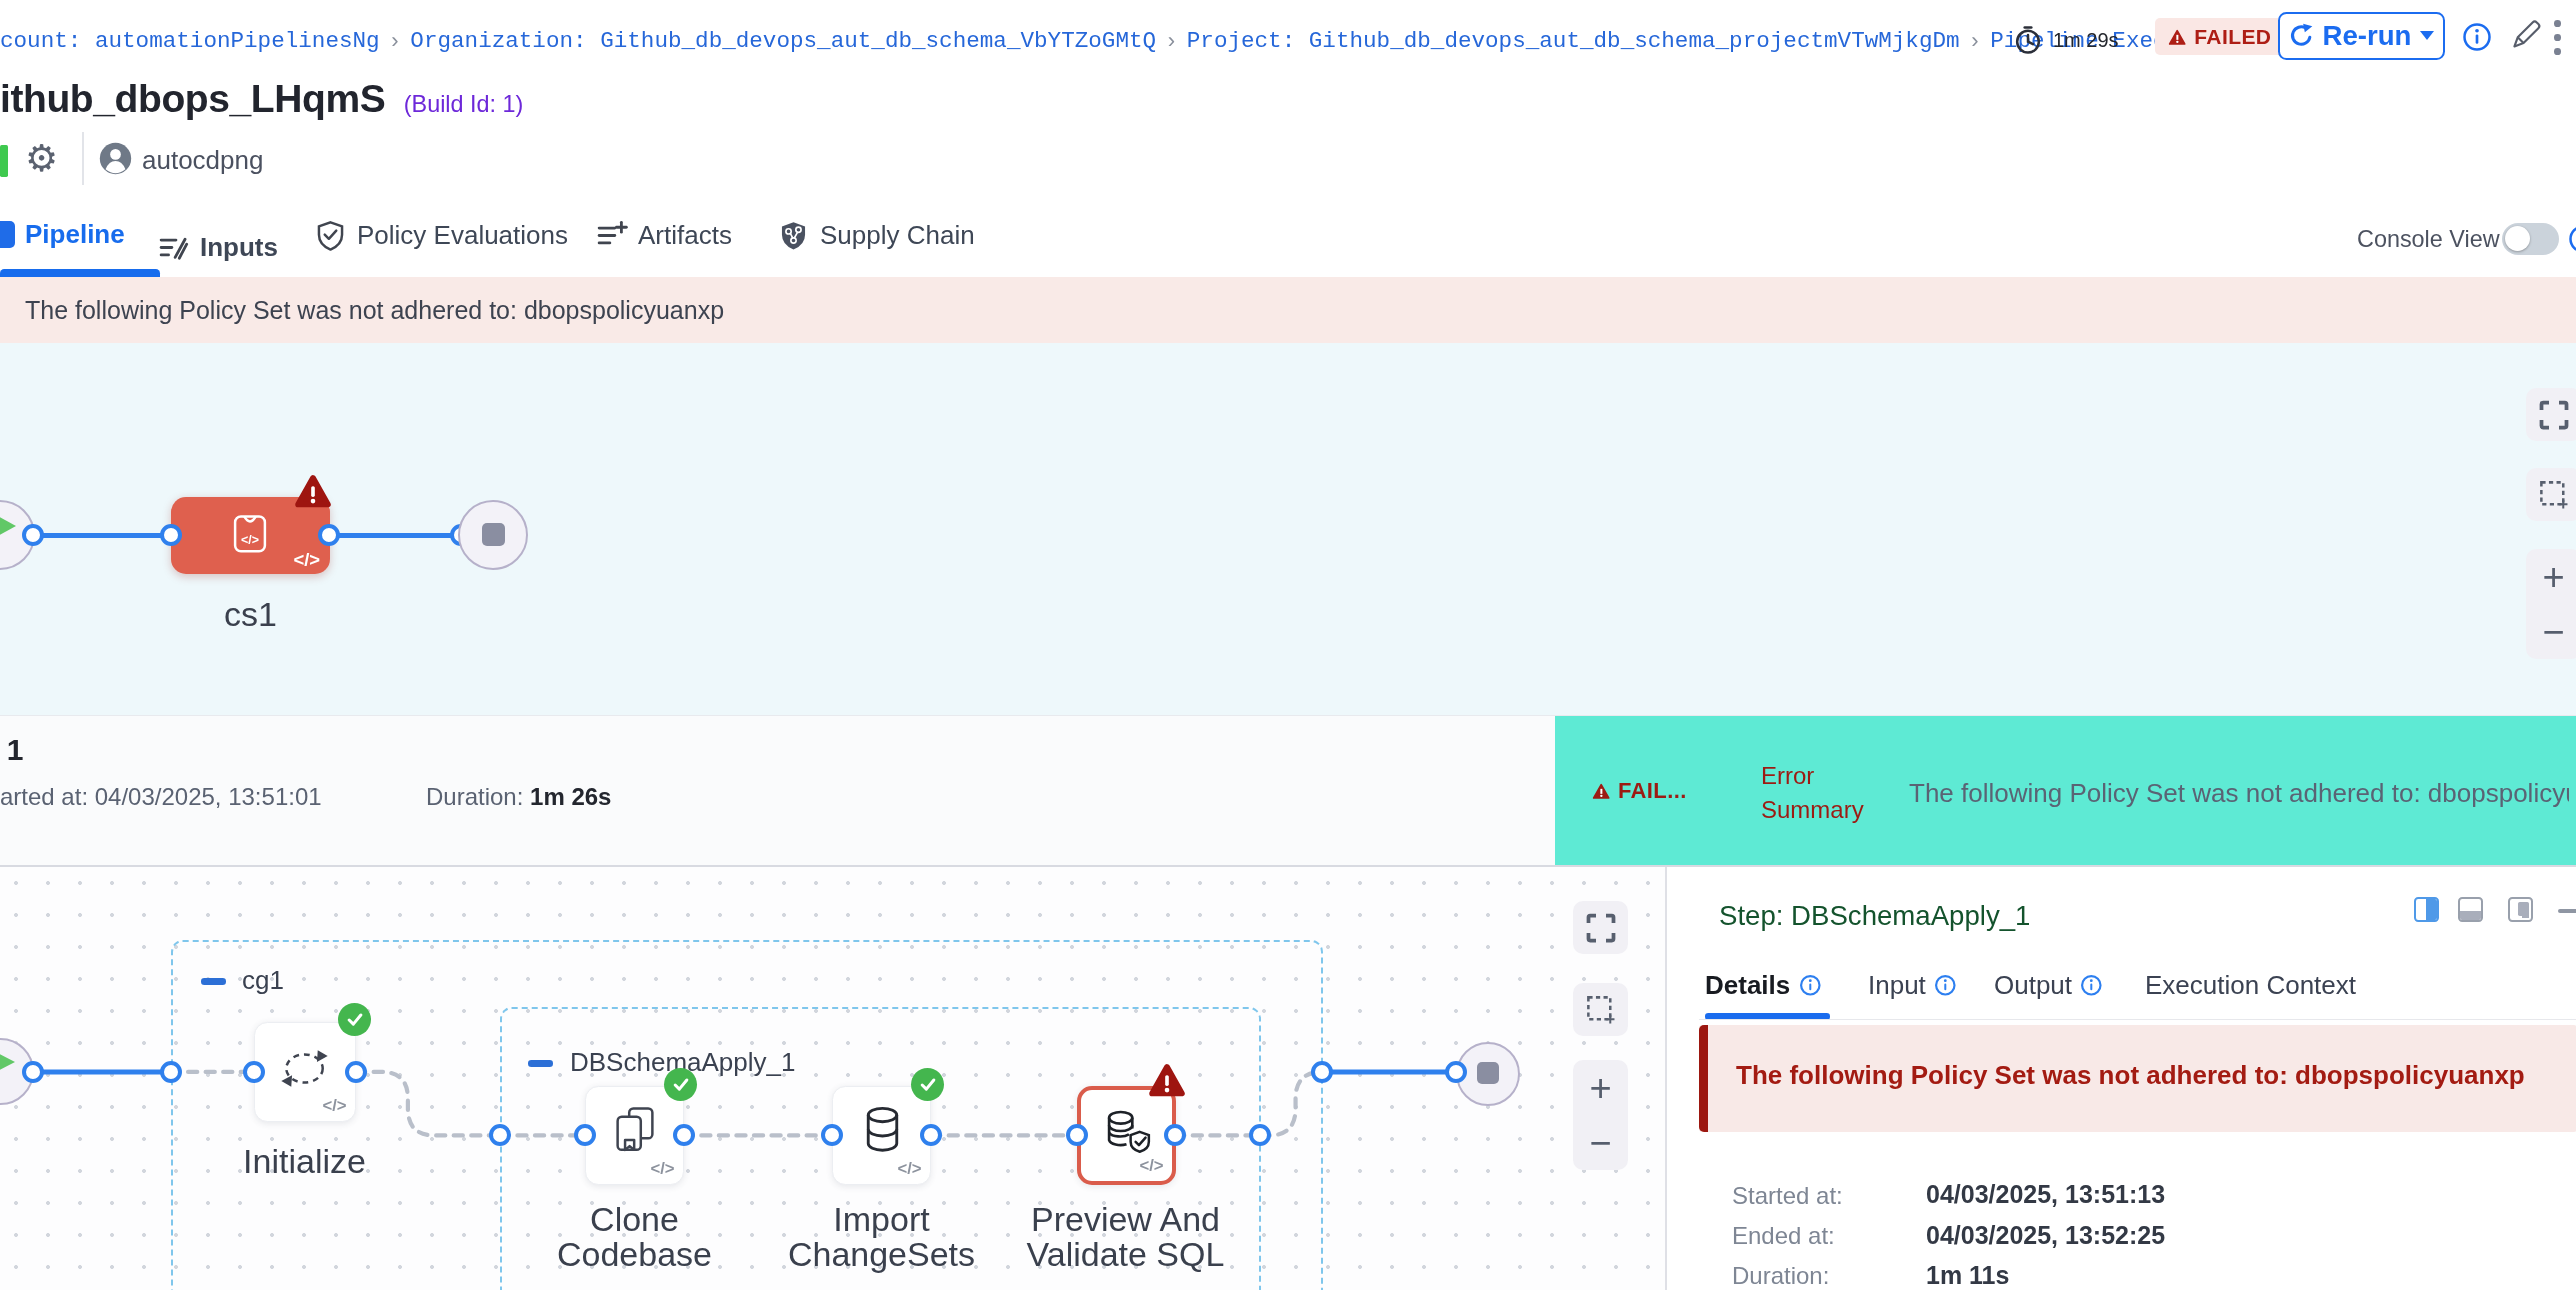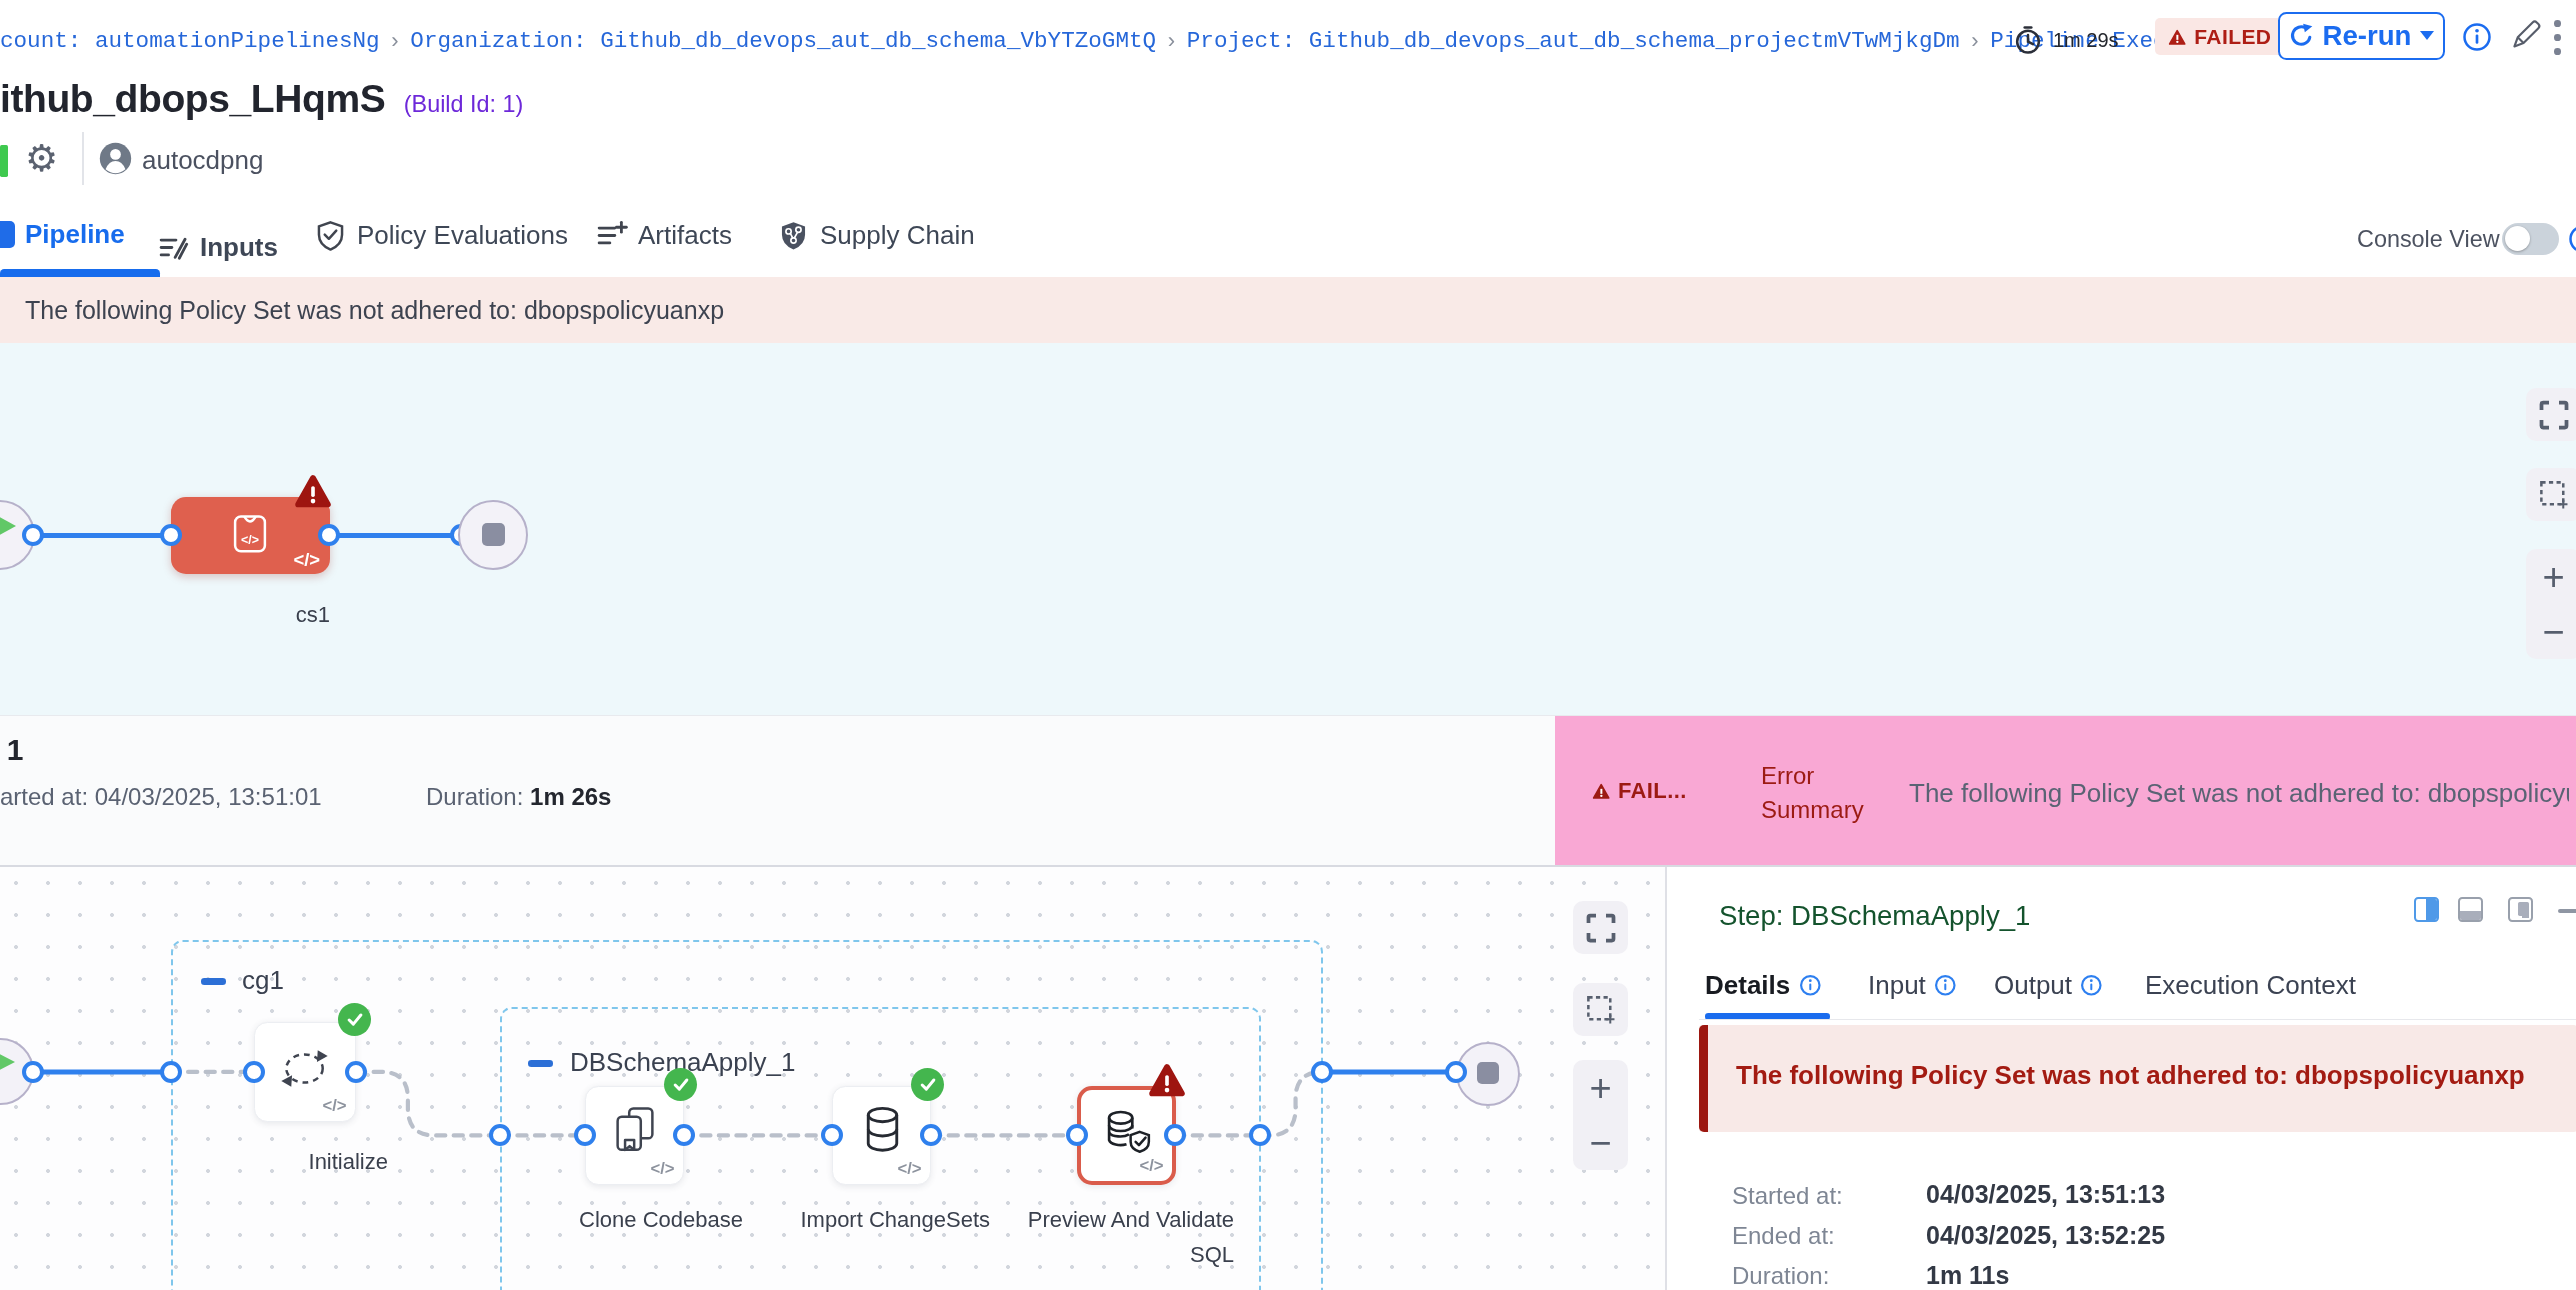--- a/index.html
+++ b/index.html
@@ -15,21 +15,21 @@
   .ctrl-btn{position:absolute;width:55px;height:53px;background:#f1f0f5;border-radius:10px;
         display:flex;align-items:center;justify-content:center;color:#565e6d;cursor:pointer;}
   .ctrl-group{position:absolute;width:55px;height:110px;background:#f1f0f5;border-radius:10px;
         display:flex;flex-direction:column;align-items:center;justify-content:space-around;color:#565e6d;}
   .zoomglyph{font-size:38px;line-height:38px;color:#565e6d;cursor:pointer;}
   .card{position:absolute;width:99px;height:99px;background:#fff;border:0.8px solid #eceef2;border-radius:13.4px;
         box-shadow:0 1.7px 6.7px rgba(45,55,75,.10);box-sizing:border-box;}
   .badge-check{position:absolute;width:33px;height:33px;border-radius:50%;background:#44b64e;
         display:flex;align-items:center;justify-content:center;}
   .code-glyph{position:absolute;right:8.4px;bottom:5px;font-size:16.7px;font-weight:bold;color:#8d939e;}
-  .node-label{position:absolute;font-size:22px;color:#3a404d;text-align:right;line-height:35px;}
+  .node-label{position:absolute;font-size:34px;color:#3a404d;text-align:center;line-height:35px;}
   .group-box{position:absolute;border:2.5px dashed #7fc6ec;border-radius:11.7px;box-sizing:border-box;}
   .collapse-minus{position:absolute;width:25px;height:6.7px;background:#2c6fd6;border-radius:3.3px;cursor:pointer;}
   .group-label{position:absolute;font-size:26px;color:#3a4150;}
   .tab{position:absolute;display:flex;align-items:center;gap:10px;font-size:26px;color:#3e4756;cursor:pointer;}
   .ptab{position:absolute;display:flex;align-items:center;gap:8.4px;font-size:26px;color:#3b4252;cursor:pointer;}
   .kv-label{position:absolute;font-size:24px;color:#7e8694;}
   .kv-value{position:absolute;font-size:25px;font-weight:bold;color:#333945;}
   .toggle{position:absolute;width:57px;height:32px;border-radius:16px;background:#cbd3db;cursor:pointer;}
   .toggle .knob{position:absolute;left:3.3px;top:3.3px;width:25px;height:25px;border-radius:50%;background:#fff;
         box-shadow:0 0.8px 2.5px rgba(0,0,0,.3);}
@@ -240,21 +240,21 @@
   </div>
 
   <div class="abs" style="left:0;top:715px;width:2576px;height:150px;background:#fafbfc;border-top:0.8px solid #e8eaee;box-sizing:border-box;">
     <span class="abs" style="left:6.7px;top:16.7px;font-size:30px;font-weight:bold;color:#23262e;">1</span>
     <span class="abs" style="left:0;top:67px;font-size:24px;color:#5a6272;">arted at: 04/03/2025, 13:51:01</span>
     <span class="abs" style="left:426px;top:67px;font-size:24px;color:#5a6272;">
       <span>Duration:</span>
       <span style="font-weight:bold;color:#23262e;">1m 26s</span>
     </span>
 
-    <div class="abs" style="left:1555px;top:0;width:1021px;height:150px;background:#f9a8d4;">
+    <div class="abs" style="left:1555px;top:0;width:1021px;height:150px;background:#5eead4;">
       <div class="abs" style="left:37px;top:62px;display:flex;align-items:center;gap:7.5px;">
         <svg width="18.4" height="16.7" viewBox="0 0 22 20">
           <path d="M11 2 L20 18 H2 Z" fill="#9c1b13" stroke="#9c1b13" stroke-width="2" stroke-linejoin="round"></path>
           <rect x="10" y="7" width="2.4" height="6" fill="#fff"></rect>
             <circle cx="11.2" cy="15.4" r="1.4" fill="#fff"></circle>
         </svg>
         <span style="font-size:22px;font-weight:bold;color:#9c1b13;letter-spacing:0.4px;">FAIL...</span>
       </div>
       <div class="abs" style="left:206px;top:43px;font-size:24px;color:#9c1b13;line-height:34px;">
         <div>Error</div>

